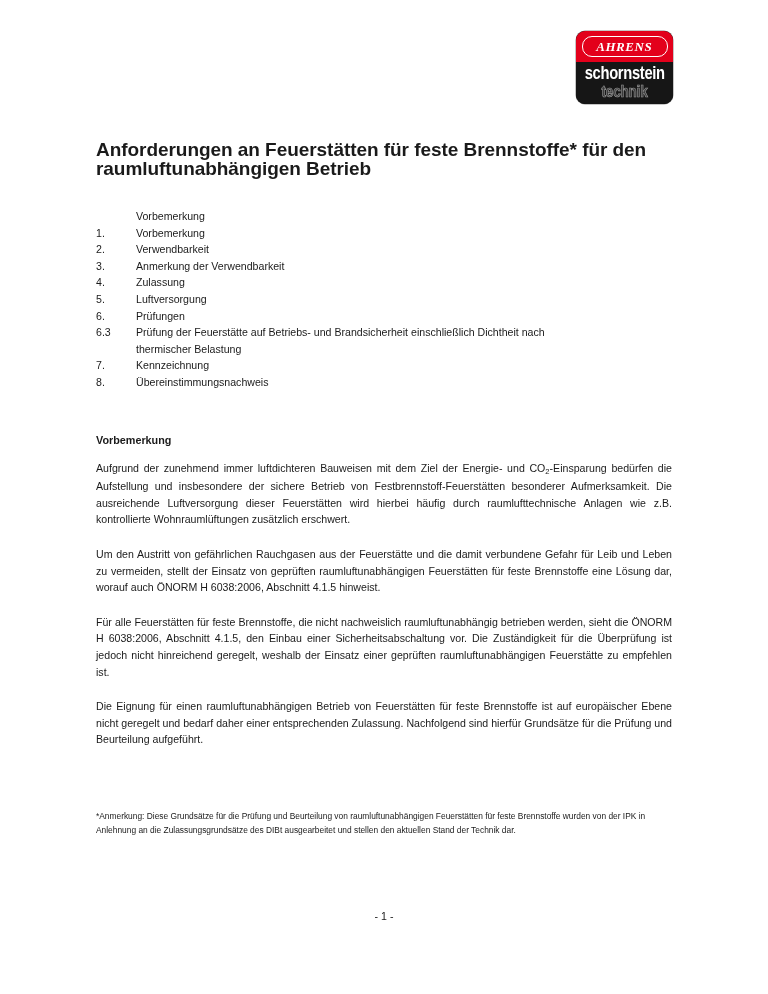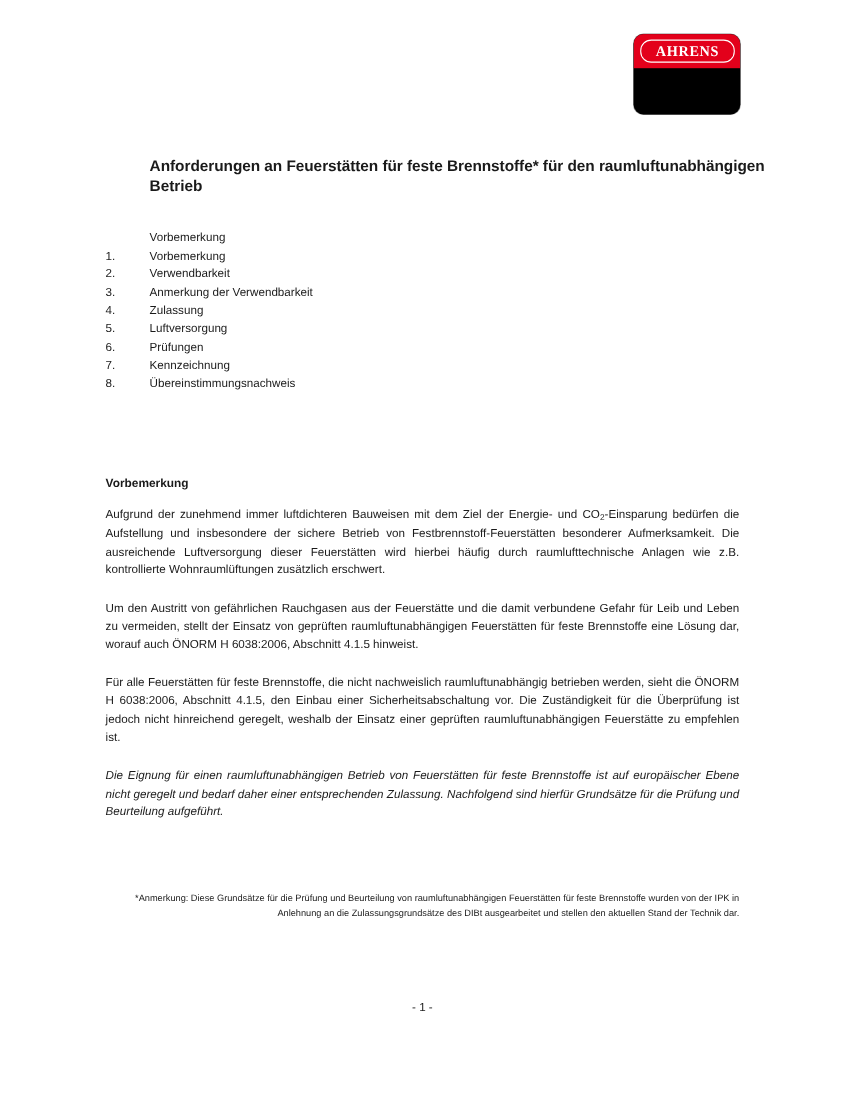--- a/index.html
+++ b/index.html
@@ -47,20 +47,21 @@
     justify-content: center;
   }
   .logo-oval {
     width: 84px;
     height: 19px;
     border: 1.6px solid #ffffff;
     border-radius: 10px;
     display: flex;
     align-items: center;
     justify-content: center;
+    font-style: italic;
   }
   .logo-oval span {
     font-family: "Liberation Serif", serif;
     font-weight: bold;
     font-size: 13.5px;
     letter-spacing: 0.6px;
     color: #ffffff;
     line-height: 1;
     transform: scaleX(0.96);
   }
@@ -101,25 +102,24 @@
 
   
   .col {
     position: absolute;
     left: 96px;
     width: 576px;
   }
 
   .doc-title {
     top: 141px;
-    font-size: 14px;
+    font-size: 19px;
     font-weight: bold;
     line-height: 18.5px;
     letter-spacing: -0.05px;
-    margin-left: 40px;
   }
 
   
   .toc {
     top: 208px;
     font-size: 10.6px;
     line-height: 16.6px;
   }
   .toc-row {
     display: flex;
@@ -145,35 +145,35 @@
   .h-sec {
     font-weight: bold;
     font-size: 10.8px;
     margin: 0 0 11px 0;
   }
   .para {
     text-align: justify;
     margin: 0 0 18px 0;
     hyphens: manual;
   }
-  .para.last { margin-bottom: 12px; font-style: italic; }
+  .para.last { margin-bottom: 12px; }
   .h-sec.mt { margin-top: 25px; }
   sub {
     font-size: 7.6px;
     vertical-align: baseline;
     position: relative;
     top: 2.5px;
   }
 
   
   .footnote {
     top: 809px;
     font-size: 8.4px;
     line-height: 14.2px;
-    text-align: right;
+    text-align: left;
     color: #1a1a1a;
   }
 
   
   .footer {
     position: absolute;
     left: 0;
     top: 910px;
     width: 768px;
     text-align: center;
@@ -184,20 +184,24 @@
 <body>
 
 <div class="page">
 
   <div class="logo">
     <div class="logo-top">
       <div class="logo-oval">
         <span>AHRENS</span>
       </div>
     </div>
+    <div class="logo-bottom">
+      <div class="logo-word1">schornstein</div>
+      <div class="logo-word2">technik</div>
+    </div>
   </div>
 
   <div class="col doc-title">Anforderungen an Feuerstätten für feste Brennstoffe* für den raumluftunabhängigen Betrieb</div>
 
   <div class="col toc">
 
     <div class="toc-row">
       <span class="toc-num"></span>
       <span class="toc-label">Vorbemerkung</span>
     </div>
@@ -227,20 +231,25 @@
       <span class="toc-label">Luftversorgung</span>
     </div>
 
     <div class="toc-row">
       <span class="toc-num">6.</span>
       <span class="toc-label">Prüfungen</span>
     </div>
 
 
 
+    <div class="toc-row">
+      <span class="toc-num">6.3</span>
+      <span class="toc-label">Prüfung der Feuerstätte auf Betriebs- und Brandsicherheit einschließlich Dichtheit nach</span>
+    </div>
+    <div class="toc-cont">thermischer Belastung</div>
 
     <div class="toc-row">
       <span class="toc-num">7.</span>
       <span class="toc-label">Kennzeichnung</span>
     </div>
 
     <div class="toc-row">
       <span class="toc-num">8.</span>
       <span class="toc-label">Übereinstimmungsnachweis</span>
     </div>

